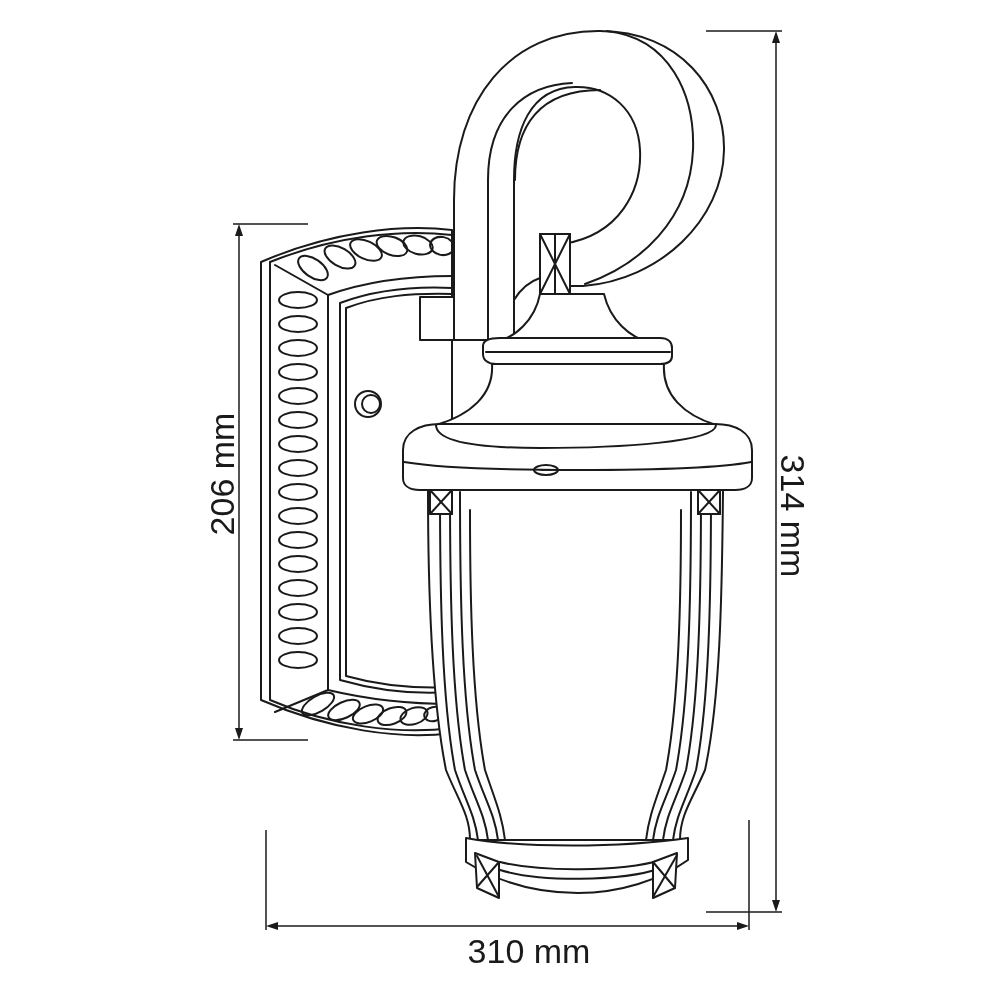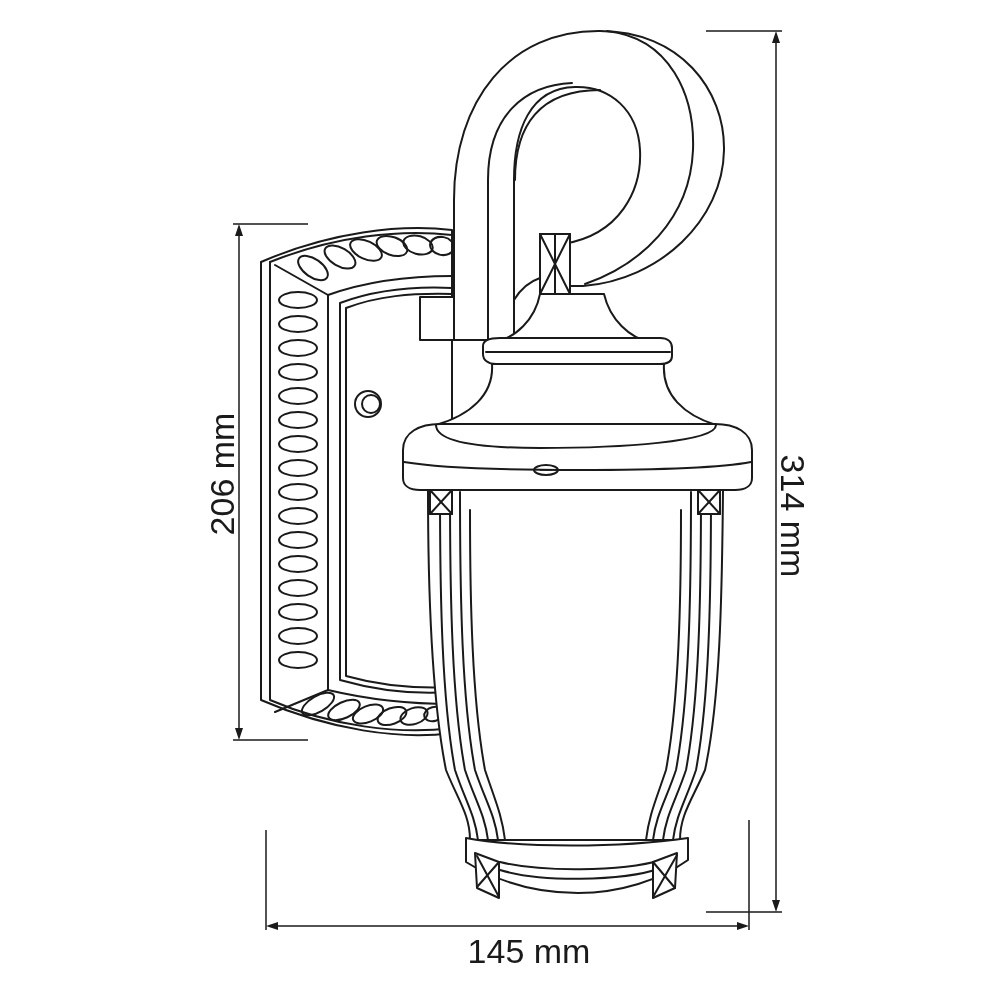--- a/index.html
+++ b/index.html
@@ -188,13 +188,13 @@
     <g>
       <path class="wf" d="M653,862 L677,853 L675,888 L653,898 Z"></path>
       <line class="ln" x1="653" y1="862" x2="675" y2="888"></line>
       <line class="ln" x1="677" y1="855" x2="653" y2="897"></line>
     </g>
   </g>
 </svg>
 
 <div class="dim-label" id="label-height-bracket">206 mm</div>
 <div class="dim-label" id="label-height-total">314 mm</div>
-<div class="dim-label" id="label-width">145 mm</div>
+<div class="dim-label" id="label-width">310 mm</div>
 
 </body></html>

